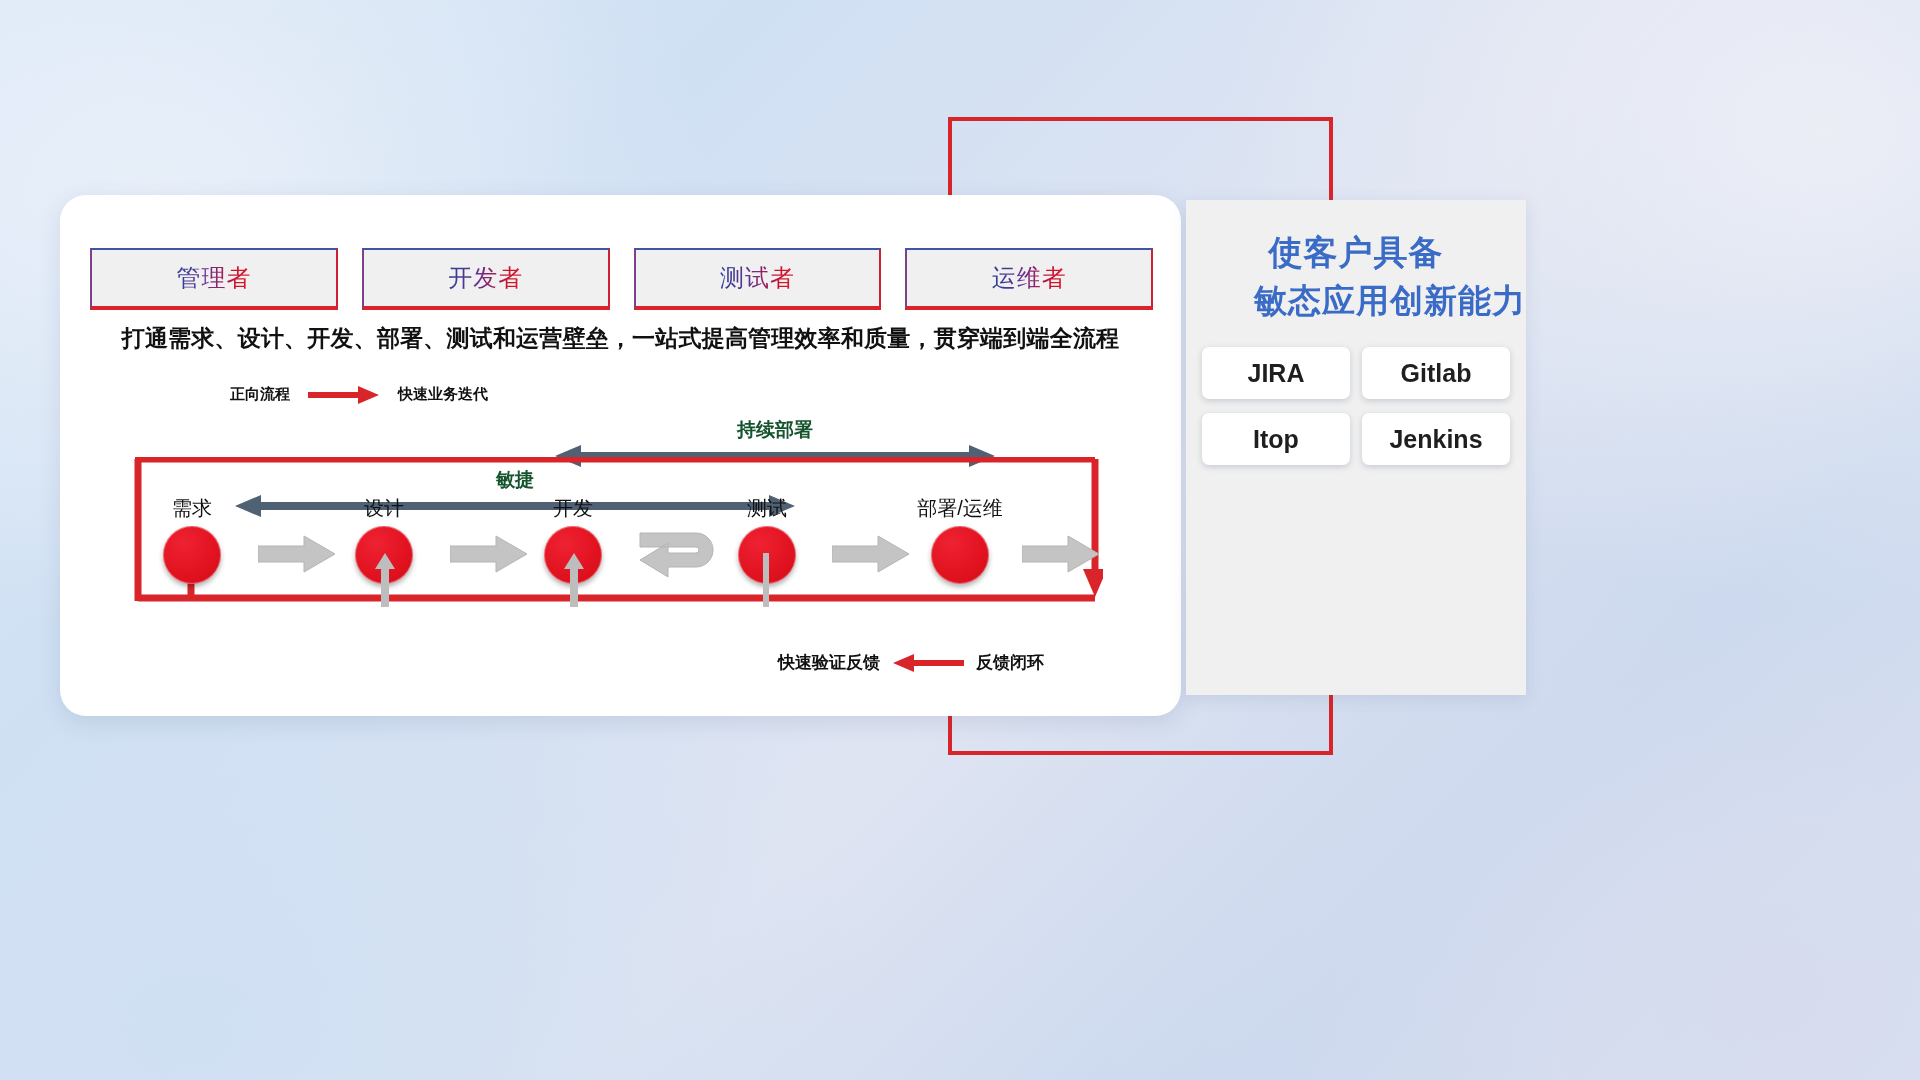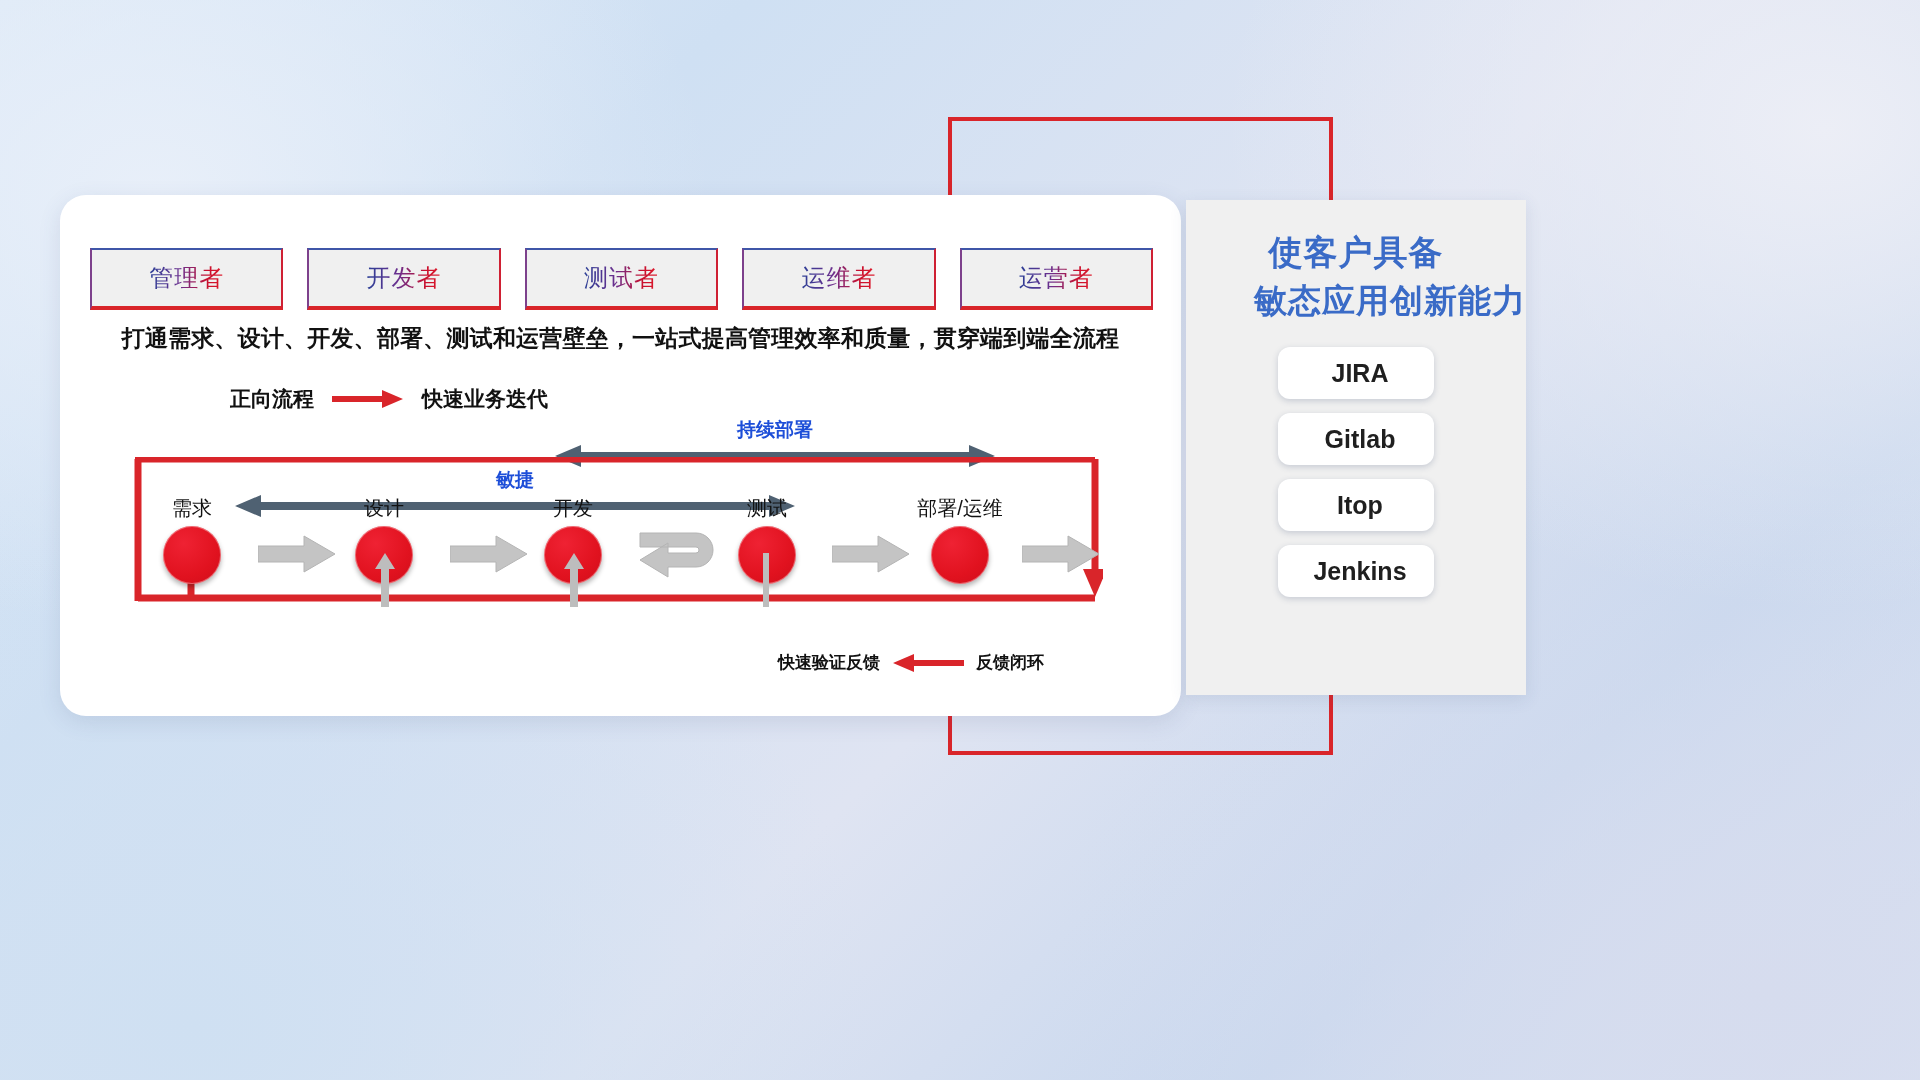--- a/index.html
+++ b/index.html
@@ -97,21 +97,21 @@
   }
 
   
   .legend-forward {
     position: absolute;
     left: 170px;
     top: 190px;
     display: flex;
     align-items: center;
     gap: 18px;
-    font-size: 21px;
+    font-size: 15px;
     font-weight: bold;
     color: #111;
   }
   .legend-back {
     position: absolute;
     left: 718px;
     top: 456px;
     display: flex;
     align-items: center;
     gap: 12px;
@@ -122,21 +122,21 @@
 
   
   .dbl-arrow-wrap { position: absolute; }
   .dbl-arrow-label {
     position: absolute;
     width: 100%;
     text-align: center;
     top: -28px;
     font-size: 19px;
     font-weight: bold;
-    color: #1d4ed8;
+    color: #14532d;
   }
 
   
   .loop {
     position: absolute;
     left: 73px;
     top: 262px;
     width: 970px;
     height: 146px;
   }
@@ -193,30 +193,29 @@
   .panel-title .l2 { font-size: 33px; text-align: right; }
   .tools {
     margin: 22px 12px 0 12px;
     display: flex;
     flex-wrap: wrap;
     gap: 14px 12px;
     justify-content: center;
   }
   .tool-pill {
     background: #ffffff;
-    border-radius: 12px;
+    border-radius: 7px;
     height: 52px;
     display: flex;
     align-items: center;
     justify-content: center;
     font-size: 25px;
     font-weight: bold;
     color: #1f1f1f;
     box-shadow: 0 2px 6px rgba(50,70,110,0.22);
-    padding-left: 8px;
   }
   .tool-pill.half { width: 148px; }
   .tool-pill.full { width: 308px; }
 </style>
 </head>
 <body>
 
 <div id="stage">
 
   <div class="red-frame"></div>
@@ -229,23 +228,20 @@
       </div>
       <div class="role-box">
         <span class="role-label">开发者</span>
       </div>
       <div class="role-box">
         <span class="role-label">测试者</span>
       </div>
       <div class="role-box">
         <span class="role-label">运维者</span>
       </div>
-      <div class="role-box">
-        <span class="role-label">运营者</span>
-      </div>
     </div>
 
     <div class="desc">打通需求、设计、开发、部署、测试和运营壁垒，一站式提高管理效率和质量，贯穿端到端全流程</div>
 
     <div class="legend-forward">
       <span>正向流程</span>
       <svg width="72" height="18" viewBox="0 0 72 18">
         <path d="M0 6 L50 6 L50 0 L71 9 L50 18 L50 12 L0 12 Z" fill="#d9252a"></path>
       </svg>
       <span>快速业务迭代</span>

